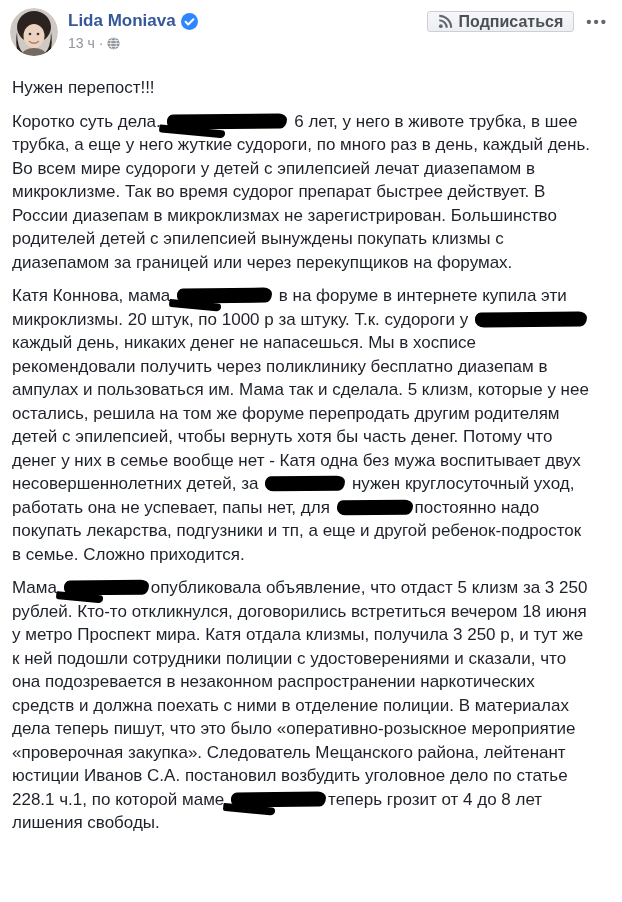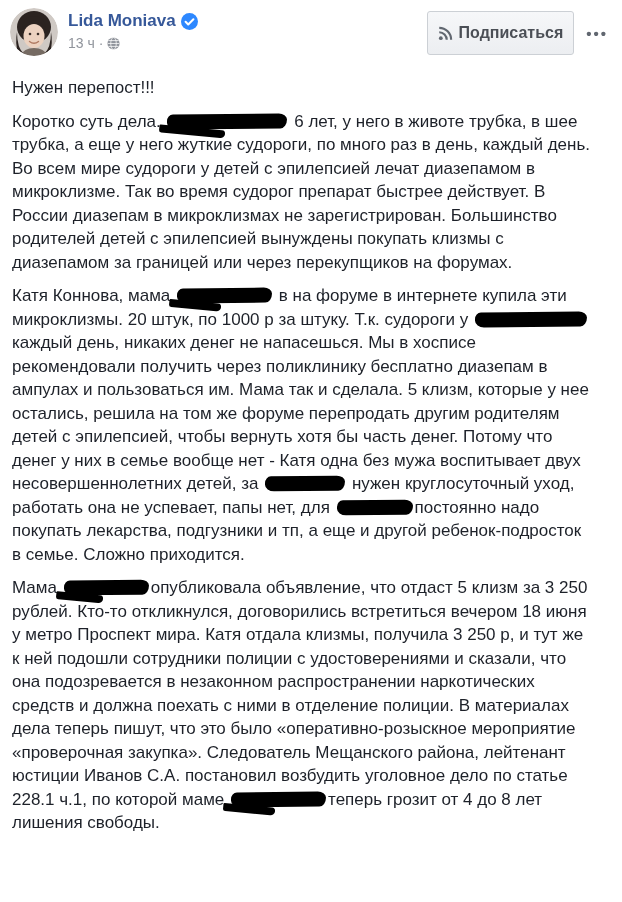--- a/index.html
+++ b/index.html
@@ -67,21 +67,21 @@
     gap: 8px;
     margin-top: 3px;
   }
   .subscribe-btn {
     display: inline-flex;
     align-items: center;
     gap: 6px;
     background: linear-gradient(#f6f7f9, #eceef1);
     border: 1px solid #ccd0d5;
     border-radius: 3px;
-    height: 44px;
+    height: 21px;
     padding: 0 10px;
     font-family: inherit;
     font-size: 16px;
     font-weight: bold;
     color: #4b4f56;
     cursor: pointer;
   }
   .subscribe-btn svg { display: block; }
   .more-btn {
     background: none;

